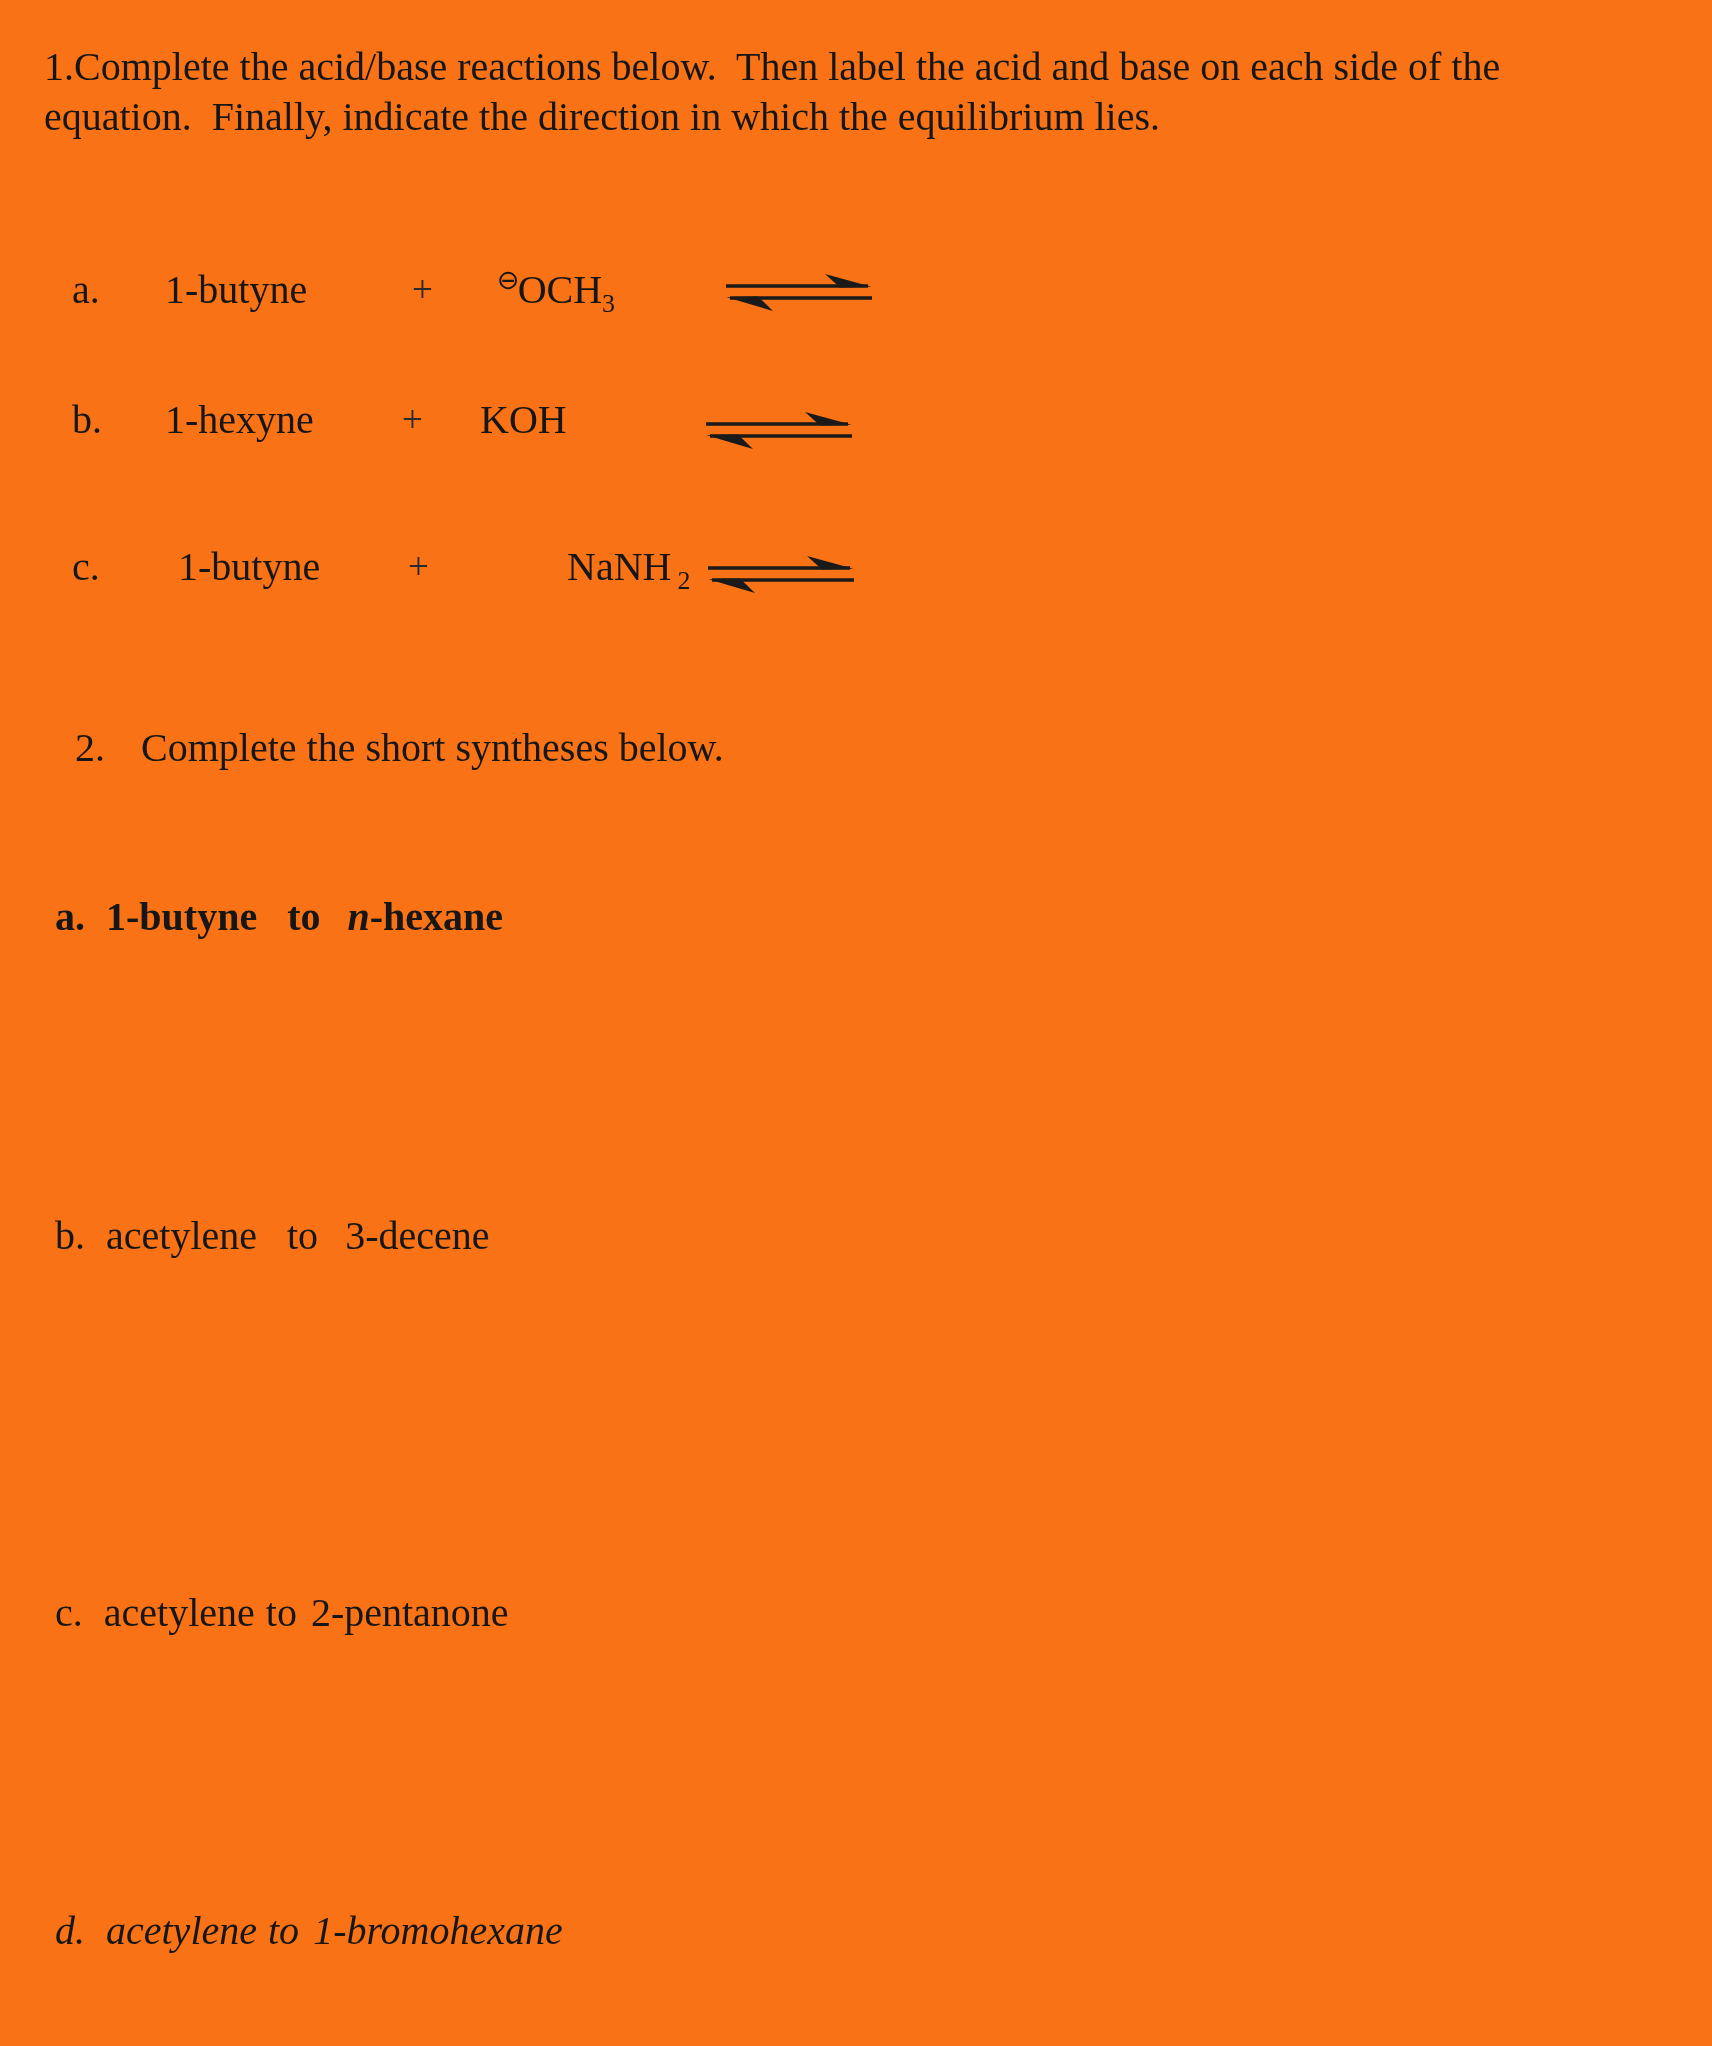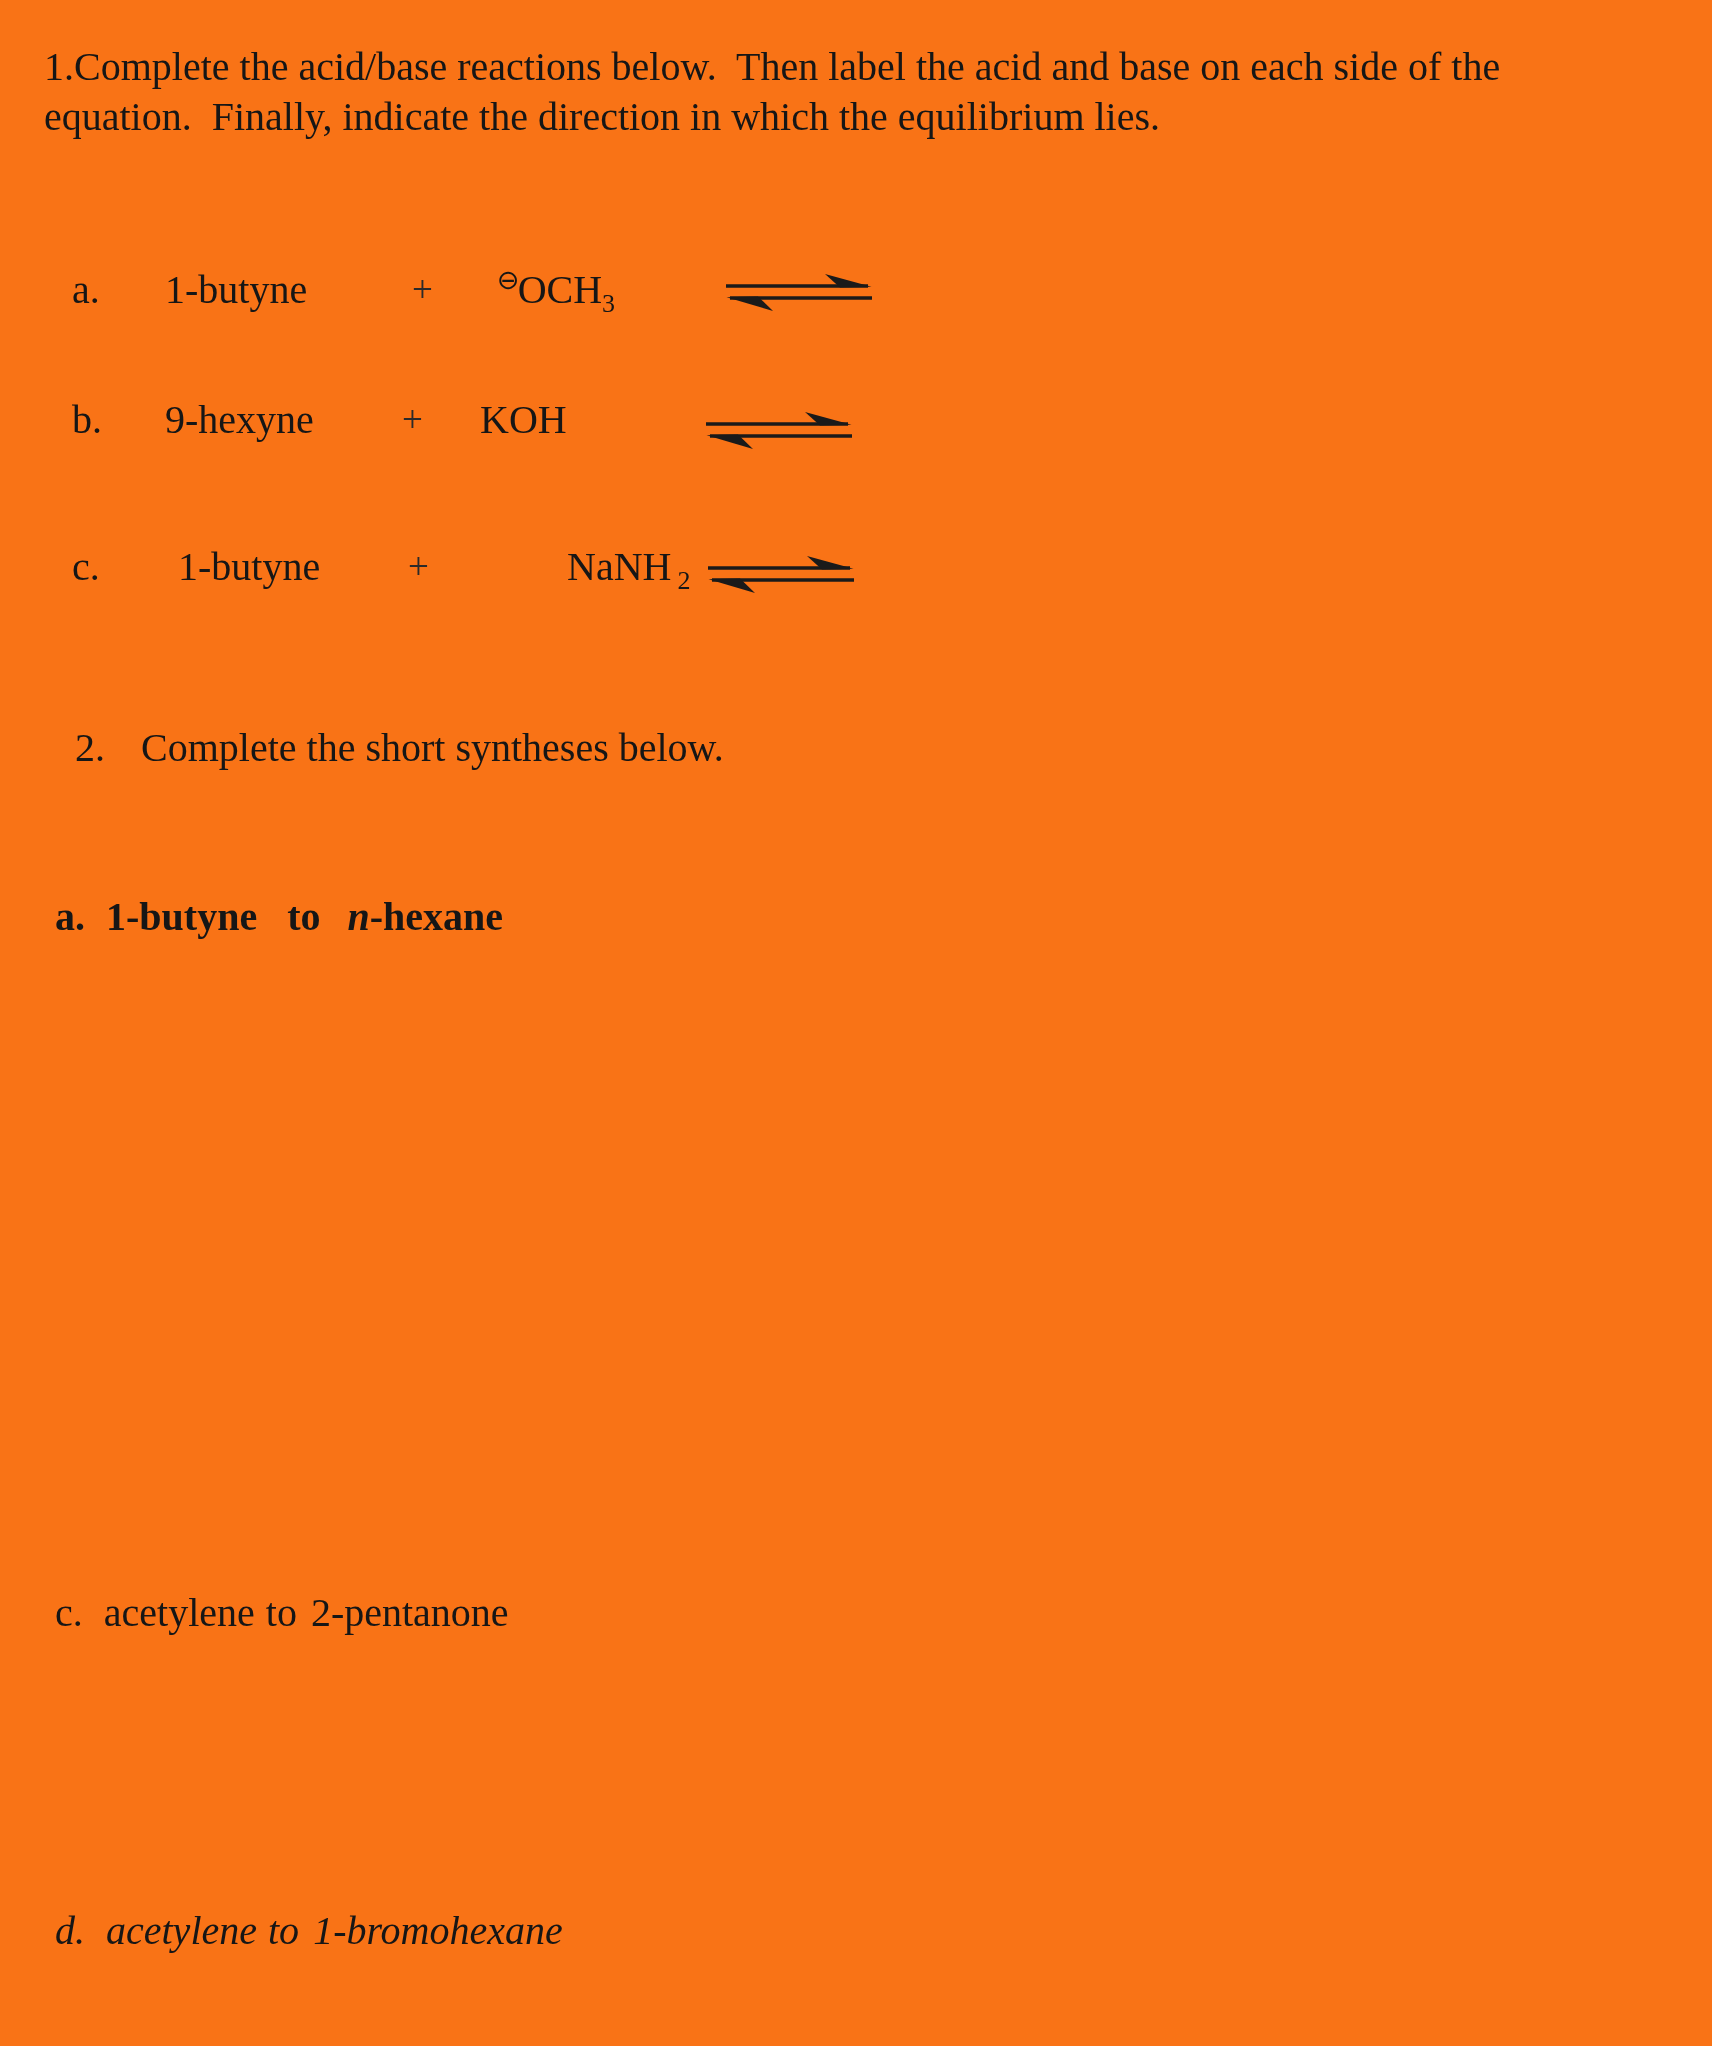--- a/index.html
+++ b/index.html
@@ -62,21 +62,21 @@
     <svg class="abs eq-arrow" style="left:726px; top:7px;" width="146" height="40" viewBox="0 0 146 40">
       <line x1="0" y1="13" x2="142" y2="13" stroke="#1a1a1a" stroke-width="3.4"></line>
       <path d="M 145.5 13.8 L 99 1 L 114 14.6 Z" fill="#1a1a1a"></path>
       <line x1="4" y1="25" x2="146" y2="25" stroke="#1a1a1a" stroke-width="3.4"></line>
       <path d="M 0.5 24.2 L 47 38 L 32 23.4 Z" fill="#1a1a1a"></path>
     </svg>
   </div>
 
   <div class="rx" style="top:396px;">
     <span class="abs t" style="left:72px;">b.</span>
-    <span class="abs t" style="left:165px;">9-hexyne</span>
+    <span class="abs t" style="left:165px;">1-hexyne</span>
     <span class="abs t plus" style="left:402px;">+</span>
     <span class="abs t" style="left:480px;">KOH</span>
     <svg class="abs eq-arrow" style="left:706px; top:15px;" width="146" height="40" viewBox="0 0 146 40">
       <line x1="0" y1="13" x2="142" y2="13" stroke="#1a1a1a" stroke-width="3.4"></line>
       <path d="M 145.5 13.8 L 99 1 L 114 14.6 Z" fill="#1a1a1a"></path>
       <line x1="4" y1="25" x2="146" y2="25" stroke="#1a1a1a" stroke-width="3.4"></line>
       <path d="M 0.5 24.2 L 47 38 L 32 23.4 Z" fill="#1a1a1a"></path>
     </svg>
   </div>
 
@@ -90,18 +90,19 @@
       <path d="M 145.5 13.8 L 99 1 L 114 14.6 Z" fill="#1a1a1a"></path>
       <line x1="4" y1="25" x2="146" y2="25" stroke="#1a1a1a" stroke-width="3.4"></line>
       <path d="M 0.5 24.2 L 47 38 L 32 23.4 Z" fill="#1a1a1a"></path>
     </svg>
   </div>
 
   <div class="abs t" style="left:55px; top:724px;margin-left:20px;"><span class="num-gap">2.</span><span>Complete the short syntheses below.</span></div>
 
   <div class="abs t" style="left:55px; top:893px;font-weight:bold;"><span class="lab-gap">a.</span><span class="gap-wide">1-butyne</span><span class="gap-med">to</span><span class="ital">n</span><span>-hexane</span></div>
 
+  <div class="abs t" style="left:55px; top:1212px;"><span class="lab-gap">b.</span><span class="gap-wide">acetylene</span><span class="gap-med">to</span><span>3-decene</span></div>
 
   <div class="abs t" style="left:55px; top:1589px;"><span class="lab-gap">c.</span><span class="gap-sm">acetylene</span><span class="gap-xs">to</span><span>2-pentanone</span></div>
 
   <div class="abs t" style="left:55px; top:1907px;font-style:italic;"><span class="lab-gap">d.</span><span class="gap-sm">acetylene</span><span class="gap-xs">to</span><span>1-bromohexane</span></div>
 
 </div>
 
 </body></html>

